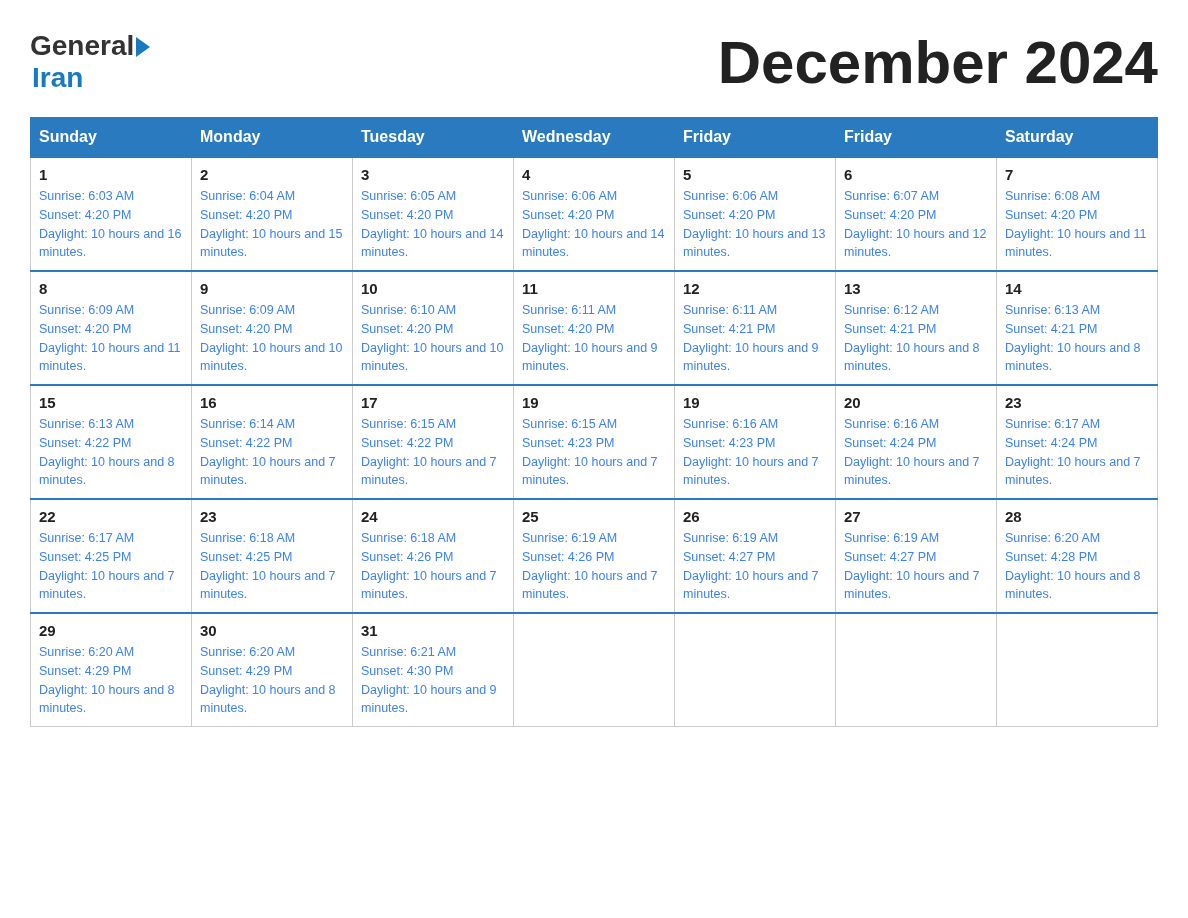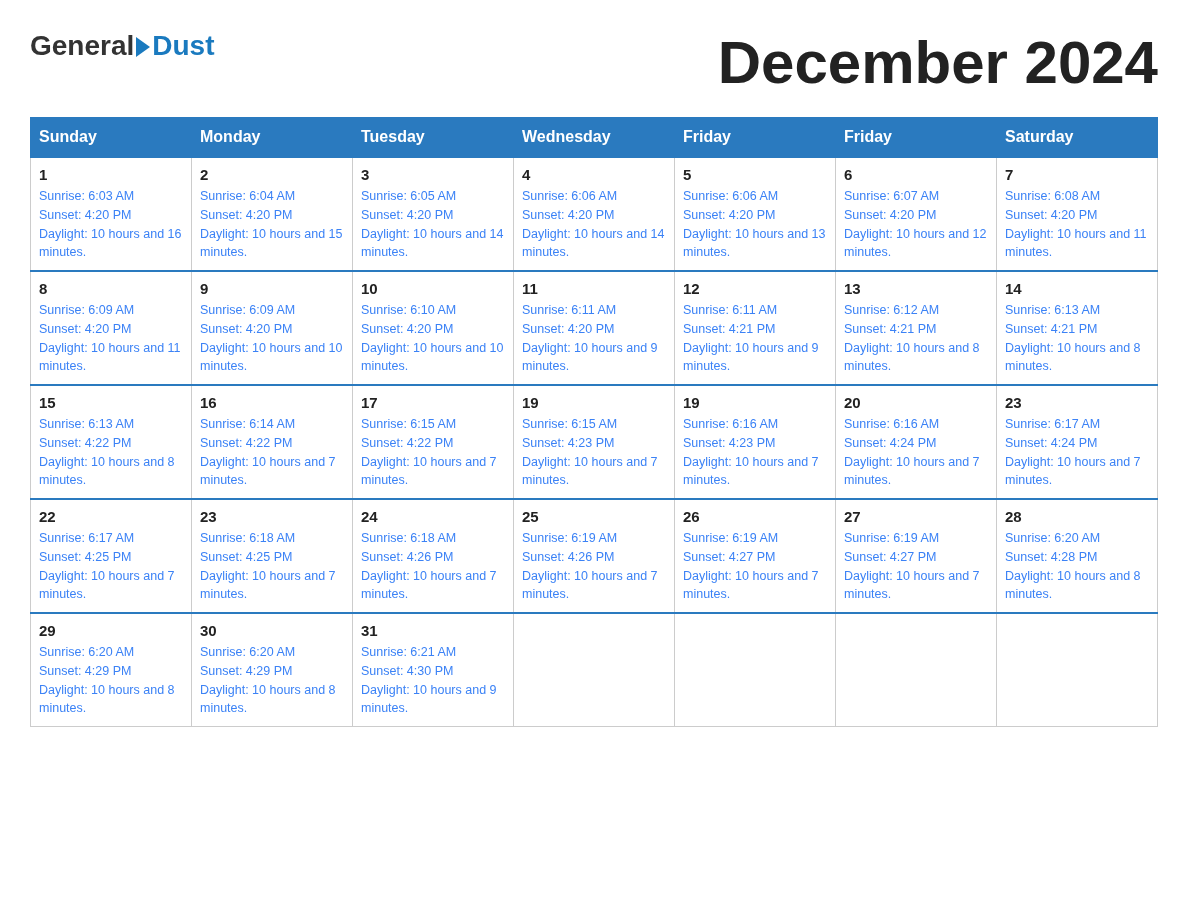--- a/index.html
+++ b/index.html
@@ -25,21 +25,21 @@
       width: 0;
       height: 0;
       border-left: 14px solid #1a7abf;
       border-top: 10px solid transparent;
       border-bottom: 10px solid transparent;
       margin-left: 2px;
       margin-top: 2px;
     }
     .logo-wrapper {
       display: flex;
-      flex-direction: row;
+      flex-direction: column;
     }
     .logo-line1 {
       display: flex;
       align-items: center;
     }
     .logo-line2 {
       font-size: 28px;
       font-weight: bold;
       color: #1a7abf;
       margin-left: 2px;
@@ -100,21 +100,21 @@
   </style>
 </head>
 <body>
 
 <div class="header">
   <div class="logo-wrapper">
     <div class="logo-line1">
       <span class="logo-text-general">General</span>
       <div class="logo-arrow"></div>
     </div>
-    <div class="logo-line2">Dust</div>
+    <div class="logo-line2">Iran</div>
   </div>
   <div class="title-section">
     <div class="month-title">December 2024</div>
   </div>
 </div>
 
 <table class="calendar">
   <thead>
     <tr>
     <th>Sunday</th>

